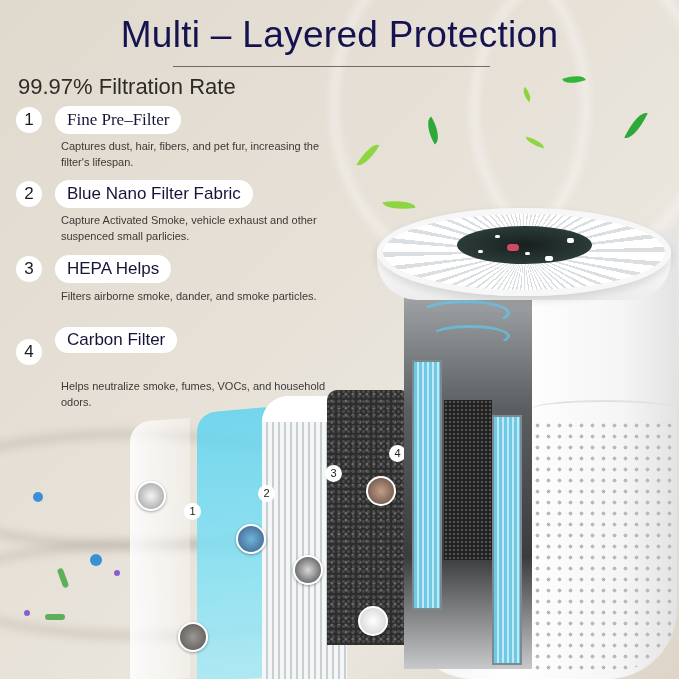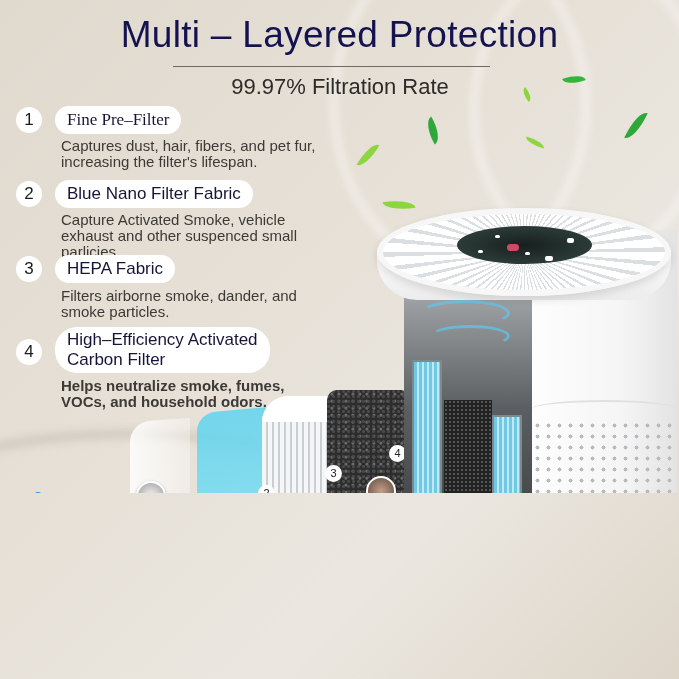--- a/index.html
+++ b/index.html
@@ -2,48 +2,48 @@
 <html><head>
 <meta charset="utf-8">
 <style>
   * { margin:0; padding:0; box-sizing:border-box; }
   html, body { width:679px; height:679px; overflow:hidden; }
   body {
     font-family: "Liberation Sans", sans-serif;
     background: linear-gradient(135deg, #e0d9ce 0%, #e6e0d6 40%, #ebe7e0 70%, #ddd5c8 100%);
     position: relative;
   }
-  .stage { position:absolute; inset:0; width:679px; height:493px; overflow:hidden; }
+  .stage { position:absolute; inset:0; width:679px; height:679px; overflow:hidden; }
 
   
   .streak { position:absolute; border-radius:50%; border:8px solid rgba(255,255,255,0.45); filter:blur(4px); }
 
   .title {
     position:absolute; left:0; top:14px; width:679px; text-align:center;
     font-size:37px; color:#14124f; letter-spacing:0.3px;
   }
   .title-rule {
     position:absolute; left:173px; top:66px; width:317px; height:1px; background:#6e6a64;
   }
   .subtitle {
-    position:absolute; left:0; top:74px; width:662px; text-align:center;
+    position:absolute; left:0; top:74px; width:662px; 
     font-size:22px; color:#2d2b28;padding-left:18px;
   }
 
   .feature { position:absolute; left:0; }
   .num {
     position:absolute; left:16px; width:26px; height:26px; border-radius:50%;
     background:#fff; color:#1c1c1c; font-size:17px; text-align:center; line-height:26px;
   }
   .pill {
     position:absolute; left:55px; background:#fff; border-radius:16px;
     color:#15153a; font-size:17px; padding:4px 12px; white-space:nowrap; line-height:20px;
   }
   .desc {
-    position:absolute; left:61px; font-size:15px; color:#3c3a36; line-height:16px; width:270px;
+    position:absolute; left:61px; font-size:11px; color:#3c3a36; line-height:16px; width:270px;
   }
 
   
   .layer { position:absolute; }
   .layer1 { left:130px; top:420px; width:60px; height:260px;
     background:linear-gradient(90deg, rgba(255,255,255,0.85), rgba(255,255,255,0.35));
     border-radius:20px 0 0 0; transform:skewY(-4deg); }
   .layer2 { left:197px; top:410px; width:75px; height:270px;
     background:linear-gradient(180deg, #5fd3ef 0%, #7fe0f4 55%, #a4e9f6 100%);
     opacity:0.85; border-radius:18px 0 0 0; transform:skewY(-5deg); }
@@ -146,31 +146,30 @@
   </div>
 
   <div class="feature">
     <div class="num" style="top:181px;">2</div>
     <div class="pill" style="top:180px;">Blue Nano Filter Fabric</div>
     <div class="desc" style="top:212px;">Capture Activated Smoke, vehicle exhaust and other suspenced small parlicies.</div>
   </div>
 
   <div class="feature">
     <div class="num" style="top:256px;">3</div>
-    <div class="pill" style="top:255px;">HEPA Fabric</div>
+    <div class="pill" style="top:255px;">HEPA Helps</div>
     <div class="desc" style="top:288px;">Filters airborne smoke, dander, and smoke particles.</div>
   </div>
 
   <div class="feature">
     <div class="num" style="top:339px;">4</div>
     <div class="pill" style="top:327px;border-radius:22px;padding:3px 12px;">
-      <div>High–Efficiency Activated</div>
       <div>Carbon Filter</div>
     </div>
-    <div class="desc" style="top:378px;font-weight:bold;">Helps neutralize smoke, fumes, VOCs, and household odors.</div>
+    <div class="desc" style="top:378px;">Helps neutralize smoke, fumes, VOCs, and household odors.</div>
   </div>
 
   <div class="particle" style="left:33px;top:492px;width:10px;height:10px;background:#3b8fd6;"></div>
   <div class="particle" style="left:90px;top:554px;width:12px;height:12px;background:#3b8fd6;"></div>
   <div class="particle" style="left:114px;top:570px;width:6px;height:6px;background:#8a5fd0;"></div>
   <div class="particle" style="left:24px;top:610px;width:6px;height:6px;background:#8a5fd0;"></div>
   <div class="particle" style="left:60px;top:568px;width:6px;height:20px;border-radius:3px;background:#5fae5a;transform:rotate(-20deg);"></div>
   <div class="particle" style="left:45px;top:614px;width:20px;height:6px;border-radius:3px;background:#5fae5a;"></div>
 
   <div class="layer layer1"></div>

